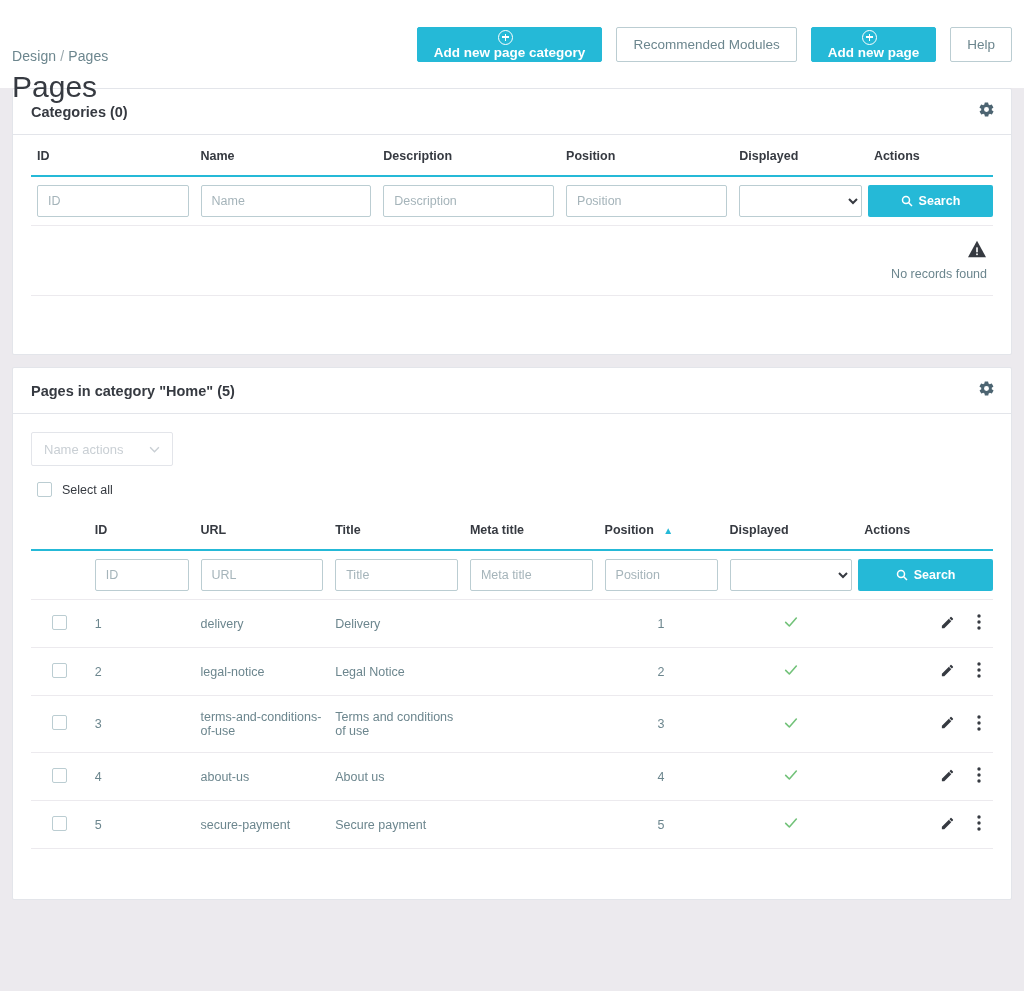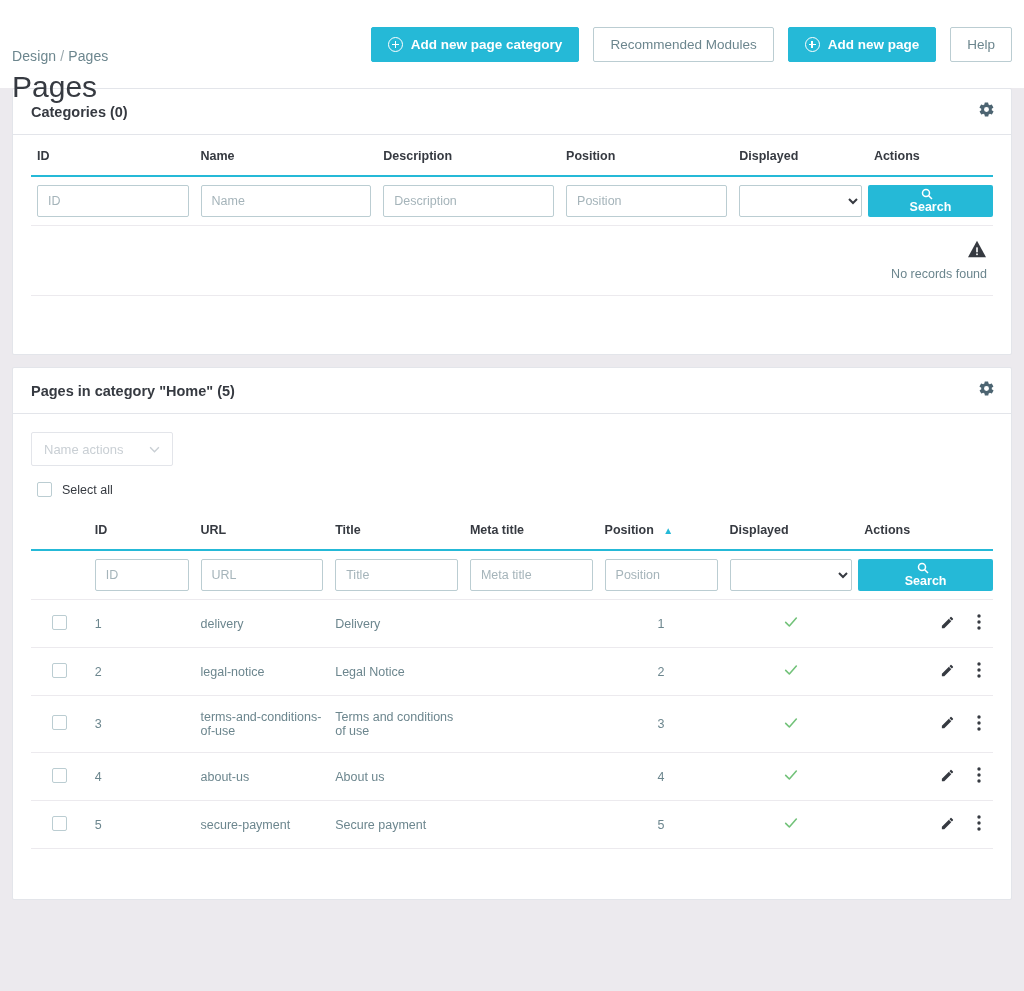--- a/index.html
+++ b/index.html
@@ -54,20 +54,21 @@
     padding: 0 16px;
     cursor: pointer;
     white-space: nowrap;
     border: 1px solid transparent;
   }
   .btn-primary {
     background: #25b9d7;
     color: #fff;
     font-weight: bold;
     border-color: #25b9d7;
+    flex-direction: column;
   }
   .btn-primary .plus {
     width: 15px; height: 15px;
     border: 1.6px solid #fff;
     border-radius: 50%;
     display: inline-flex;
     align-items: center;
     justify-content: center;
     margin-right: 8px;
     flex: none;
@@ -192,21 +193,20 @@
     color: #fff;
     border: none;
     border-radius: 2px;
     font-size: 12.5px;
     font-weight: bold;
     font-family: "Liberation Sans", sans-serif;
     display: inline-flex;
     align-items: center;
     justify-content: center;
     cursor: pointer;
-    flex-direction: column;
   }
   .btn-search svg { margin-right: 6px; }
 
   .empty-row td {
     text-align: right;
     padding: 22px 6px 26px 6px;
     color: #6c868e;
     font-size: 12.5px;
   }
   .empty-row .warn { display: block; margin-bottom: 6px; }

